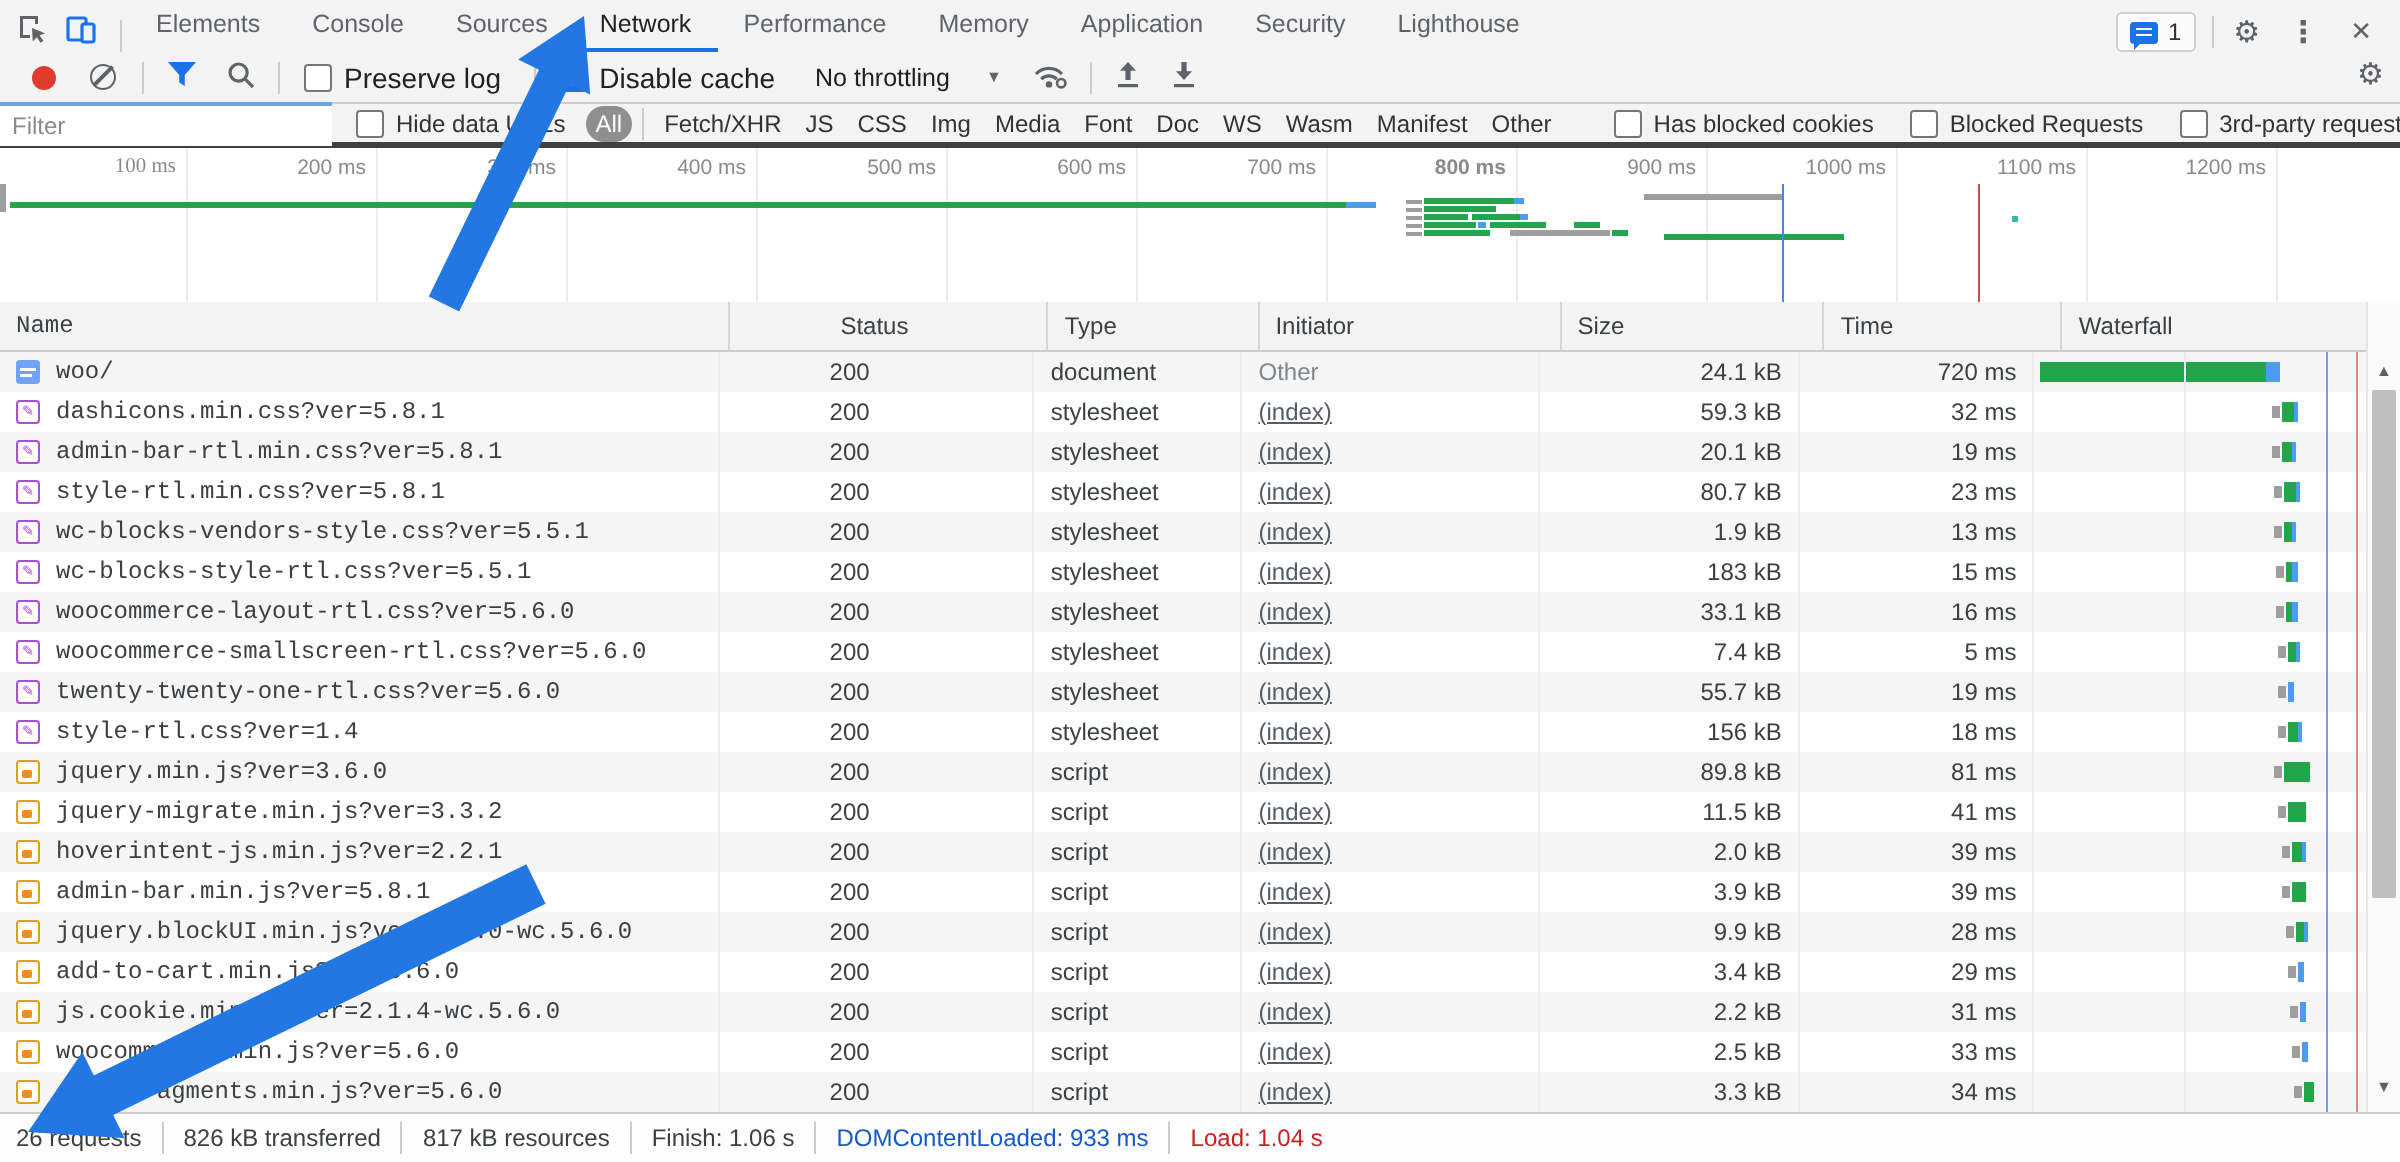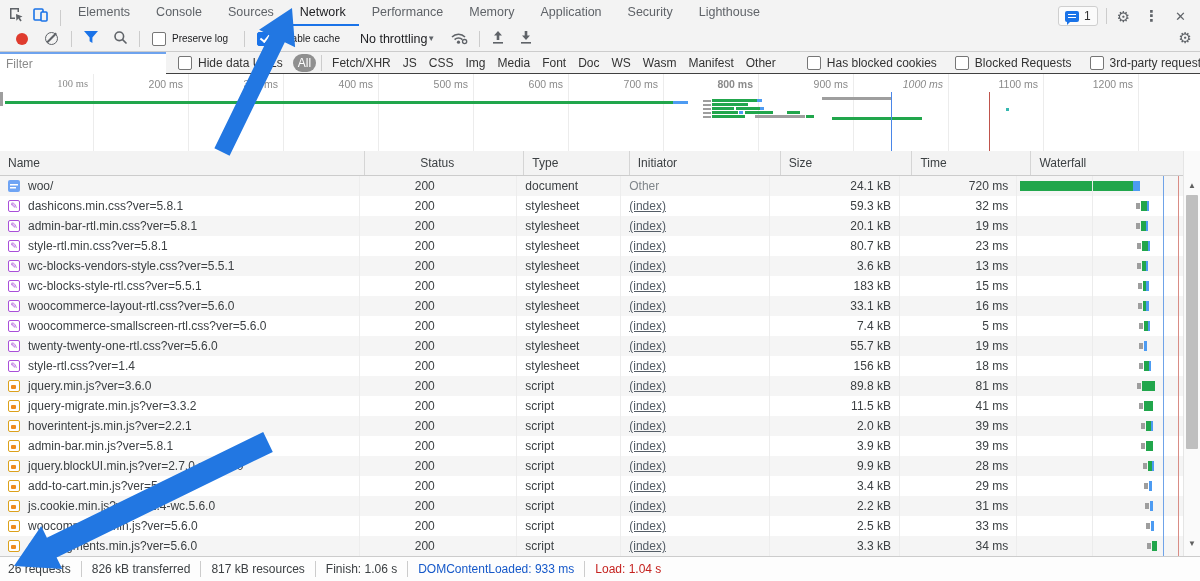--- a/index.html
+++ b/index.html
@@ -22,48 +22,48 @@
   .chatic::after{content:"";position:absolute;left:2px;bottom:-3px;border:3px solid transparent;border-top-color:#1a73e8;border-left-color:#1a73e8;}
   .gear{font-size:15px;color:#5f6368;line-height:1;}
   .kebab{font-size:15px;color:#5f6368;font-weight:bold;padding:0 8px;}
   .closex{font-size:13px;color:#5f6368;padding:0 8px;}
   
   .toolbar{position:absolute;left:0;top:26px;width:1200px;height:26px;background:#f3f3f3;
            border-bottom:1px solid #ccc;display:flex;align-items:center;padding-left:8px;box-sizing:border-box;}
   .rec{width:12px;height:12px;border-radius:50%;background:#df3b2e;margin:0 8px;flex:none;}
   .clearic{position:relative;width:11px;height:11px;border-radius:50%;border:1.5px solid #5f6368;margin:0 9px;flex:none;}
   .clearic::after{content:"";position:absolute;left:-1px;top:4.4px;width:13px;height:1.5px;background:#5f6368;transform:rotate(-45deg);}
-  .lbl{font-size:10px;color:#202124;margin-right:4px;}
+  .lbl{font-size:14px;color:#202124;margin-right:4px;}
   .ckrow{display:flex;align-items:center;margin:0 8px;}
   .cb{width:12px;height:12px;border:1px solid #767676;border-radius:2px;background:#fff;display:inline-block;margin-right:6px;flex:none;}
   .cb.on{background:#1a73e8;border-color:#1a73e8;position:relative;}
   .cb.on::after{content:"";position:absolute;left:3.5px;top:0.5px;width:3.5px;height:7px;border:solid #fff;border-width:0 2px 2px 0;transform:rotate(40deg);}
-  .dropdown{display:flex;align-items:center;gap:0;margin:0 8px;color:#202124;font-size:12.5px;}
+  .dropdown{display:flex;align-items:center;gap:18px;margin:0 8px;color:#202124;font-size:12.5px;}
   .dd-arrow{font-size:8px;color:#5f6368;}
   .tb-svg{margin:0 7px;flex:none;}
   .gear-r{position:absolute;right:8px;top:4px;}
   
   .filterbar{position:absolute;left:0;top:52px;width:1200px;height:22px;background:#f3f3f3;
-             border-bottom:1px solid #404040;display:flex;align-items:center;box-sizing:border-box;}
+             border-bottom:3px solid #404040;display:flex;align-items:center;box-sizing:border-box;}
   .flt-wrap{position:relative;width:166px;height:22px;background:#fff;border-top:2px solid #6ea3ee;box-sizing:border-box;flex:none;}
   .flt{width:100%;height:100%;border:none;outline:none;background:transparent;font:12px "Liberation Sans",sans-serif;color:#333;padding:0 6px;box-sizing:border-box;}
   .flt::placeholder{color:#8a8a8a;}
   .pill{padding:2px 5px;margin:0 1px;color:#333;font-size:12px;border-radius:9px;}
   .pill.sel{background:#8f8f8f;color:#fff;}
   .fck{display:flex;align-items:center;margin:0 9px;white-space:nowrap;}
   
   .overview{position:absolute;left:0;top:74px;width:1200px;height:77px;background:#fff;border-bottom:1px solid #ccc;}
   .otick{position:absolute;top:0;bottom:0;width:1px;background:#ececec;}
   .olabel{position:absolute;top:4px;font-size:10.5px;color:#8a8a8a;}
   .obar{position:absolute;}
   .ovline{position:absolute;width:1px;}
   
   .ghead{position:absolute;left:0;top:151px;width:1200px;height:25px;background:#f3f3f3;border-bottom:1px solid #ccc;display:flex;box-sizing:border-box;}
   .hc{box-sizing:border-box;border-right:1px solid #d5d5d5;line-height:24px;padding-left:8px;color:#3c4043;font-size:12px;}
-  .c0{width:375px;} .c1{width:115px;margin-left:47px;} .c2{width:108px;} .c3{width:155px;} .c4{width:135px;} .c5{width:122px;} .c6{width:173px;border-right:none;}
+  .c0{width:375px;font-family:Liberation Mono, monospace;} .c1{width:115px;margin-left:47px;} .c2{width:108px;} .c3{width:155px;} .c4{width:135px;} .c5{width:122px;} .c6{width:173px;border-right:none;}
   .gbody{position:absolute;left:0;top:176px;width:1183px;height:380px;overflow:hidden;}
   .row{display:flex;height:20px;line-height:20px;font-size:12px;color:#3c4043;}
   .row.odd{background:#f5f5f5;}
   .cell{box-sizing:border-box;border-right:1px solid #ededed;padding-left:8px;white-space:nowrap;overflow:hidden;}
   .cell.num{text-align:right;padding-right:8px;padding-left:0;}
   .namec{display:flex;align-items:center;gap:8px;}
   .fic{width:12px;height:12px;border-radius:2px;flex:none;display:flex;align-items:center;justify-content:center;box-sizing:border-box;}
   .fic.doc{background:#6fa4f4;box-shadow:inset 0 -3px 0 #6fa4f4;background-image:linear-gradient(#fff 0 0),linear-gradient(#fff 0 0);background-size:8px 1.5px,6px 1.5px;background-position:2px 4px,2px 7px;background-repeat:no-repeat;}
   .fic.css{border:1px solid #a94fd9;color:#a94fd9;font-size:9px;line-height:1;background:#fff;}
   .fic.js{border:1px solid #dca11c;background:#fff;position:relative;}
@@ -236,21 +236,21 @@
       <div class="olabel" style="right: 732px;">500 ms</div>
       <div class="otick" style="left: 568px;"></div>
       <div class="olabel" style="right: 637px;">600 ms</div>
       <div class="otick" style="left: 663px;"></div>
       <div class="olabel" style="right: 542px;">700 ms</div>
       <div class="otick" style="left: 758px;"></div>
       <div class="olabel" style="right: 447px; font-weight: bold;">800 ms</div>
       <div class="otick" style="left: 853px;"></div>
       <div class="olabel" style="right: 352px;">900 ms</div>
       <div class="otick" style="left: 948px;"></div>
-      <div class="olabel" style="right: 257px; font-style: italic;">1000 ms</div>
+      <div class="olabel" style="right: 257px;">1000 ms</div>
       <div class="otick" style="left: 1043px;"></div>
       <div class="olabel" style="right: 162px;">1100 ms</div>
       <div class="otick" style="left: 1138px;"></div>
       <div class="olabel" style="right: 67px;">1200 ms</div>
       <div class="obar" style="left: 0px; top: 18px; width: 3px; height: 14px; background: rgb(158, 158, 158);"></div>
       <div class="obar" style="left: 5px; top: 27px; width: 668px; height: 3px; background: rgb(33, 166, 76);"></div>
       <div class="obar" style="left: 673px; top: 27px; width: 15px; height: 3px; background: rgb(77, 155, 242);"></div>
       <div class="obar" style="left: 703px; top: 26px; width: 8px; height: 2px; background: rgb(158, 158, 158);"></div>
       <div class="obar" style="left: 712px; top: 25px; width: 45px; height: 3px; background: rgb(33, 166, 76);"></div>
       <div class="obar" style="left: 757px; top: 25px; width: 5px; height: 3px; background: rgb(77, 155, 242);"></div>
@@ -351,21 +351,21 @@
         </div>
       </div>
       <div class="row odd">
         <div class="cell namec c0">
           <span class="fic css">✎</span>
           <span>wc-blocks-vendors-style.css?ver=5.5.1</span>
         </div>
         <div class="cell c1">200</div>
         <div class="cell c2">stylesheet</div>
         <div class="cell c3"><span class="link">(index)</span></div>
-        <div class="cell num c4">3.6 kB</div>
+        <div class="cell num c4">1.9 kB</div>
         <div class="cell num c5">13 ms</div>
         <div class="cell wfcell c6">
           <div class="wfseg tick" style="left: 120px; width: 4px; background: rgb(158, 158, 158);"></div>
           <div class="wfseg" style="left: 125px; width: 4px; background: rgb(33, 166, 76);"></div>
           <div class="wfseg" style="left: 129px; width: 2px; background: rgb(77, 155, 242);"></div>
         </div>
       </div>
       <div class="row">
         <div class="cell namec c0">
           <span class="fic css">✎</span>

